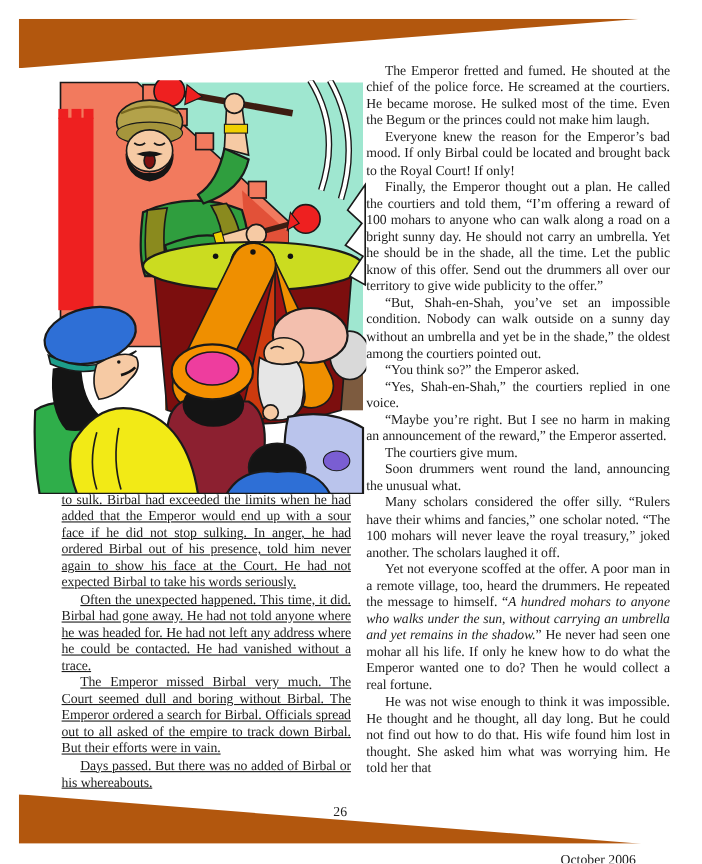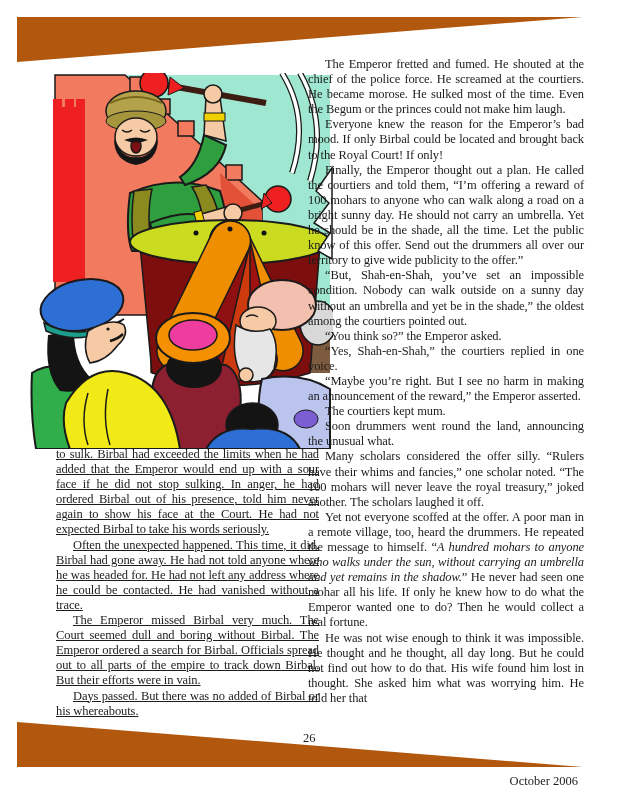--- a/index.html
+++ b/index.html
@@ -17,21 +17,21 @@
     position:absolute; left:17px; top:722px; width:566px; height:45px;
     background:var(--band,#b2570e);
     clip-path:polygon(0 0, 100% 100%, 0 100%);
   }
   
   .col { position:absolute; text-align:justify; font-size:12.5px; line-height:15.1px;
          letter-spacing:-0.1px; hyphens:none; }
   .col p { margin:0; text-indent:17px; }
   .col p.noindent { text-indent:0; }
   .left-col  { left:56px;  top:447px; width:263px;text-decoration:underline; }
-  .right-col { left:308px; top:57px;  width:276px; }
+  .right-col { left:333px; top:57px;  width:276px; }
   .em { font-style:italic; }
   
   .page-number { position:absolute; left:303px; top:731px; font-size:12.5px; }
   .issue-date  { position:absolute; left:458px; top:774px; width:120px; text-align:right; font-size:12.5px; }
   
   .illus { position:absolute; left:30px; top:73px; width:303px; height:376px; }
 </style>
 </head>
 <body>
 
@@ -152,33 +152,33 @@
       <g>
         <ellipse cx="222" cy="352" rx="26" ry="22" fill="#141414" stroke="#1a1a1a" stroke-width="1.5"></ellipse>
         <path d="M176 376 Q190 352 222 356 Q258 352 270 376 Z" fill="var(--bluecap,#2e6fd6)" stroke="#1a1a1a" stroke-width="2"></path>
       </g>
     </g>
   </svg>
 
   <div class="col left-col">
     <p class="noindent">to sulk. Birbal had exceeded the limits when he had added that the Emperor would end up with a sour face if he did not stop sulking. In anger, he had ordered Birbal out of his presence, told him never again to show his face at the Court. He had not expected Birbal to take his words seriously.</p>
     <p>Often the unexpected happened. This time, it did. Birbal had gone away. He had not told anyone where he was headed for. He had not left any address where he could be contacted. He had vanished without a trace.</p>
-    <p>The Emperor missed Birbal very much. The Court seemed dull and boring without Birbal. The Emperor ordered a search for Birbal. Officials spread out to all parts of the empire to track down Birbal. But their efforts were in vain.</p>
+    <p>The Emperor missed Birbal very much. The Court seemed dull and boring without Birbal. The Emperor ordered a search for Birbal. Officials spread out to all asked of the empire to track down Birbal. But their efforts were in vain.</p>
     <p>Days passed.  But there was no added of Birbal or his whereabouts.</p>
   </div>
 
   <div class="col right-col">
     <p>The Emperor fretted and fumed. He shouted at the chief of the police force. He screamed at the courtiers. He became morose. He sulked most of the time. Even the Begum or the princes could not make him laugh.</p>
     <p>Everyone knew the reason for the Emperor’s bad mood. If only Birbal could be located and brought back to the Royal Court! If only!</p>
     <p>Finally, the Emperor thought out a plan. He called the courtiers and told them, “I’m offering a reward of 100 mohars to anyone who can walk along a road on a bright sunny day. He should not carry an umbrella. Yet he should be in the shade, all the time. Let the public know of this offer. Send out the drummers all over our territory to give wide publicity to the offer.”</p>
     <p>“But, Shah-en-Shah, you’ve set an impossible condition. Nobody can walk outside on a sunny day without an umbrella and yet be in the shade,” the oldest among the courtiers pointed out.</p>
     <p>“You think so?” the Emperor asked.</p>
     <p>“Yes, Shah-en-Shah,” the courtiers replied in one voice.</p>
     <p>“Maybe you’re right. But I see no harm in making an announcement of the reward,” the Emperor asserted.</p>
-    <p>The courtiers kept mum.</p>
+    <p>The courtiers give mum.</p>
     <p>Soon drummers went round the land, announcing the unusual what.</p>
     <p>Many scholars considered the offer silly. “Rulers have their whims and fancies,” one scholar noted. “The 100 mohars will never leave the royal treasury,” joked another. The scholars laughed it off.</p>
     <p>
       <span>Yet not everyone scoffed at the offer. A poor man in a remote village, too, heard the drummers. He repeated the message to himself. “</span><span class="em">A hundred mohars to anyone who walks under the sun, without carrying an umbrella and yet remains in the shadow.</span><span>” He never had seen one mohar all his life. If only he knew how to do what the Emperor wanted one to do? Then he would collect a real fortune.</span>
     </p>
     <p>He was not wise enough to think it was impossible. He thought and he thought, all day long. But he could not find out how to do that. His wife found him lost in thought. She asked him what was worrying him. He told her that</p>
   </div>
 
   <div class="page-number">26</div>
   <div class="issue-date">October 2006</div>

